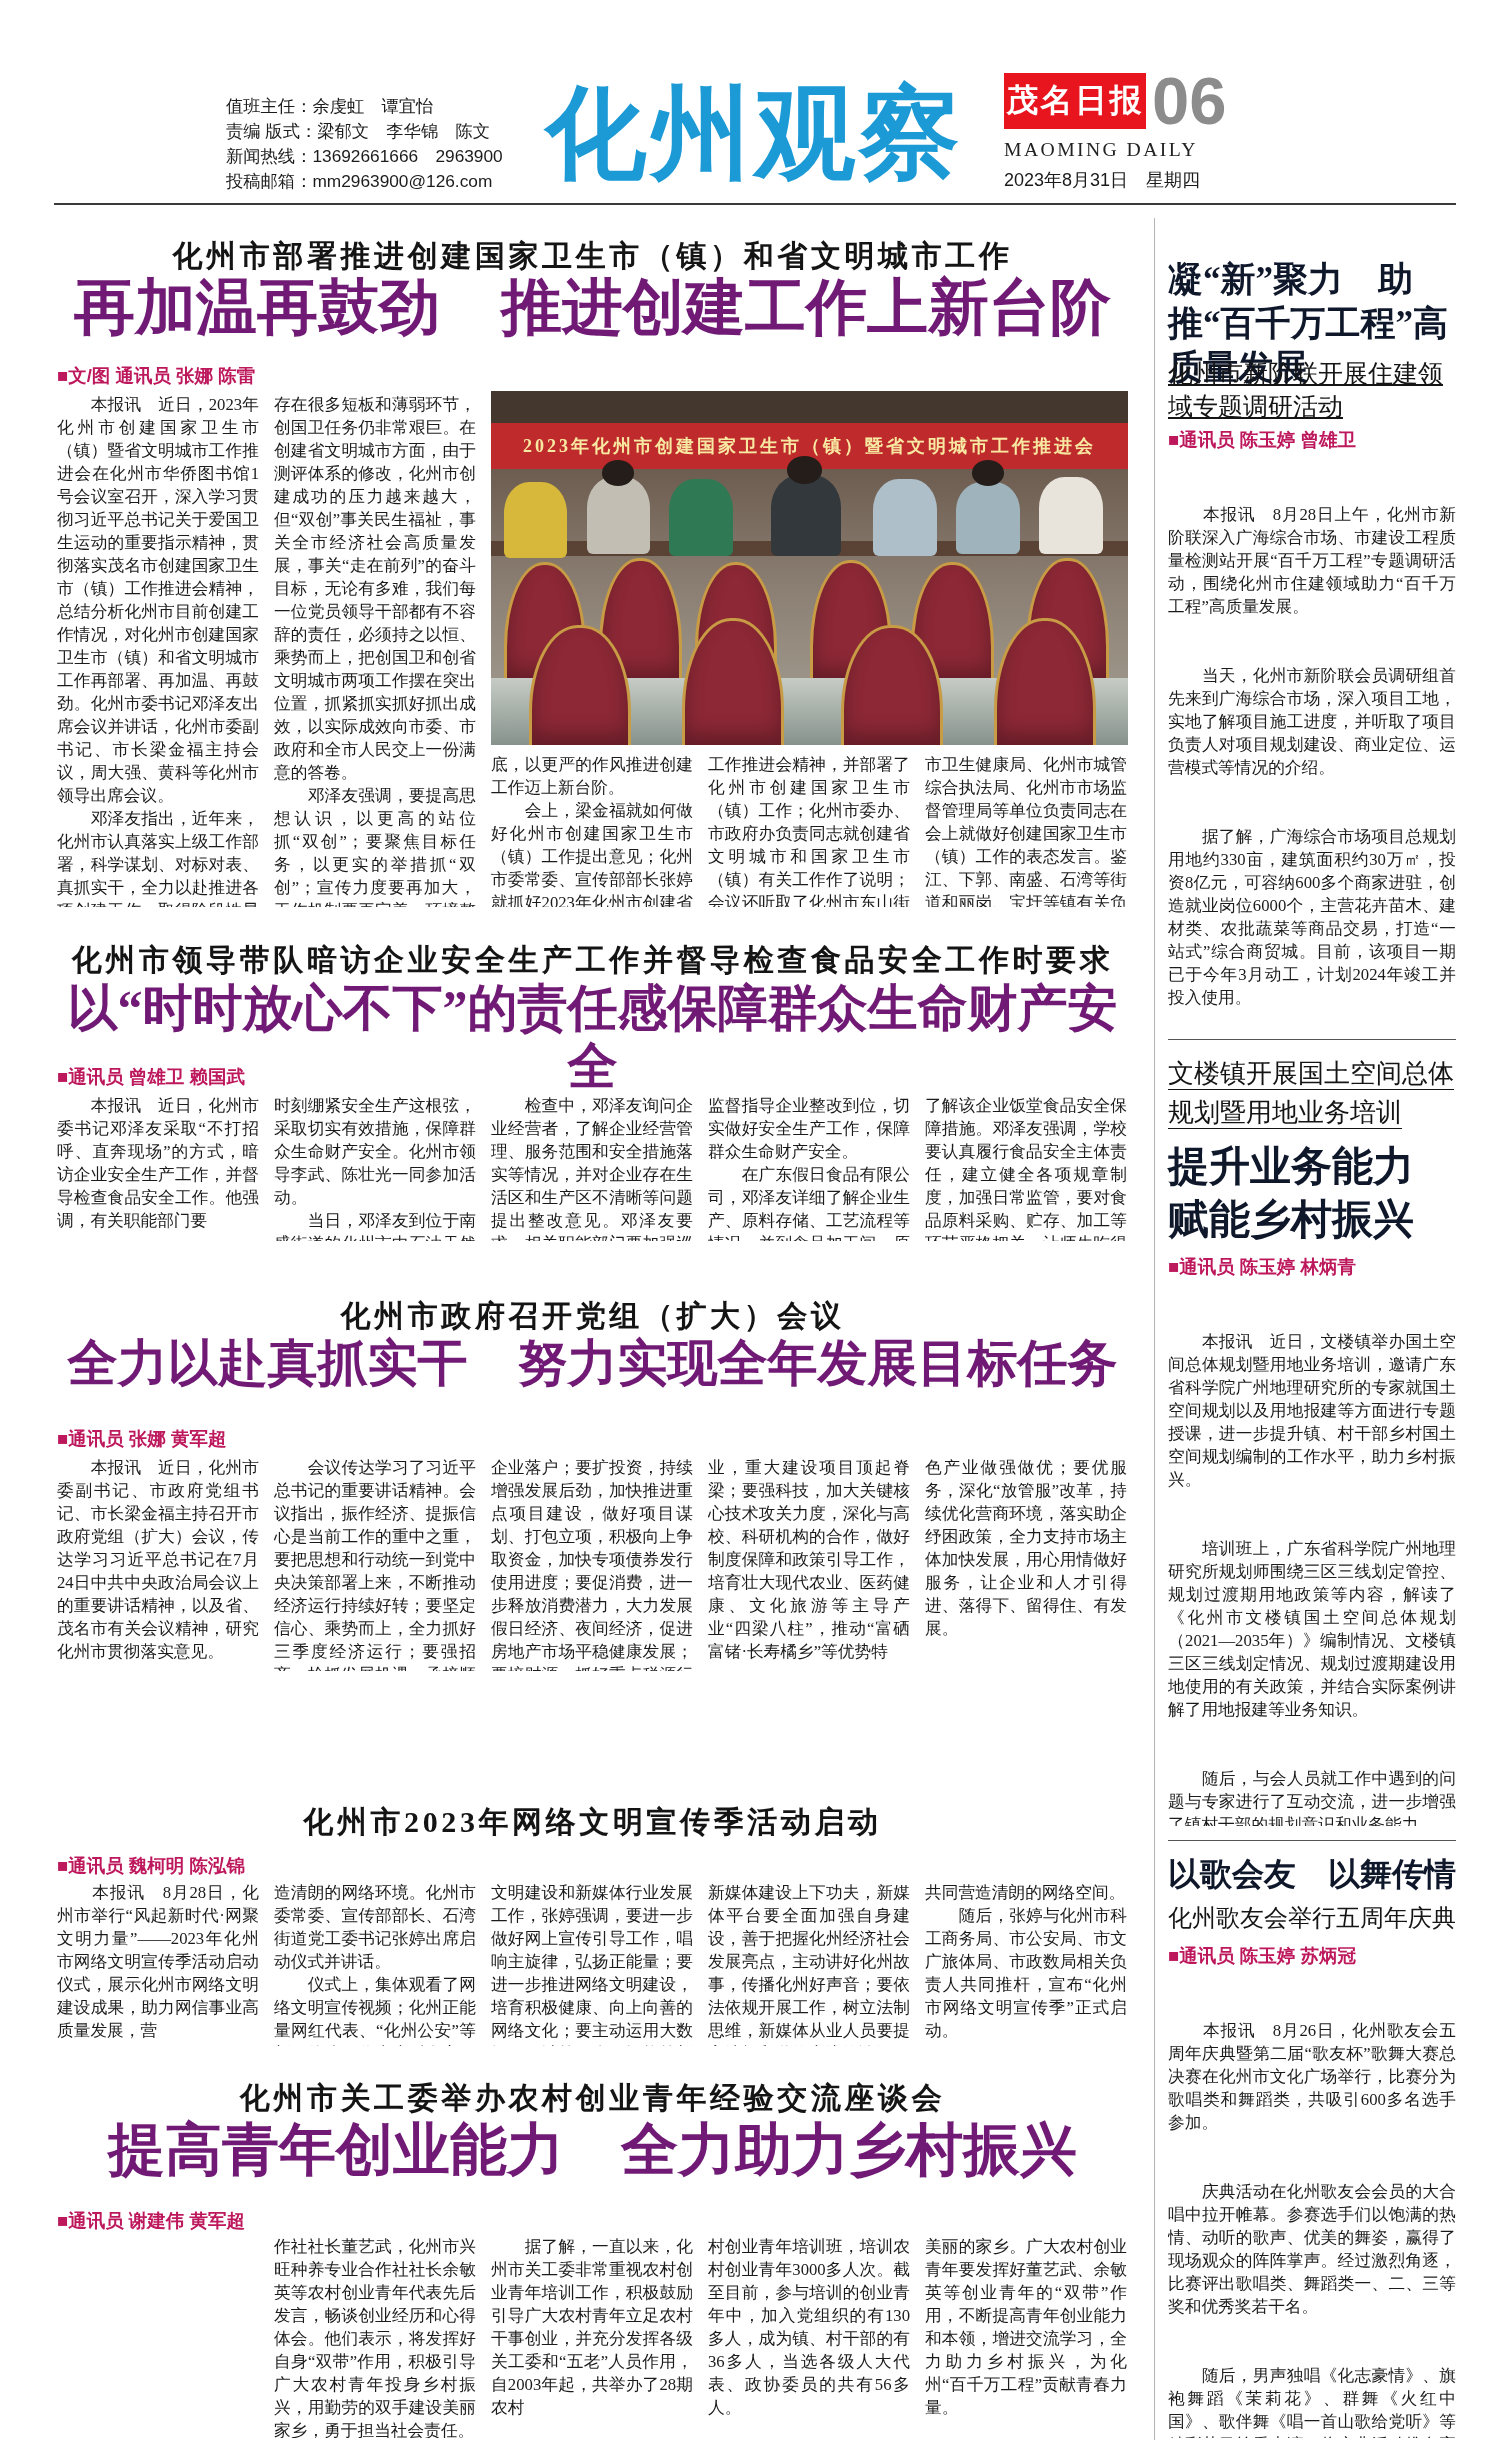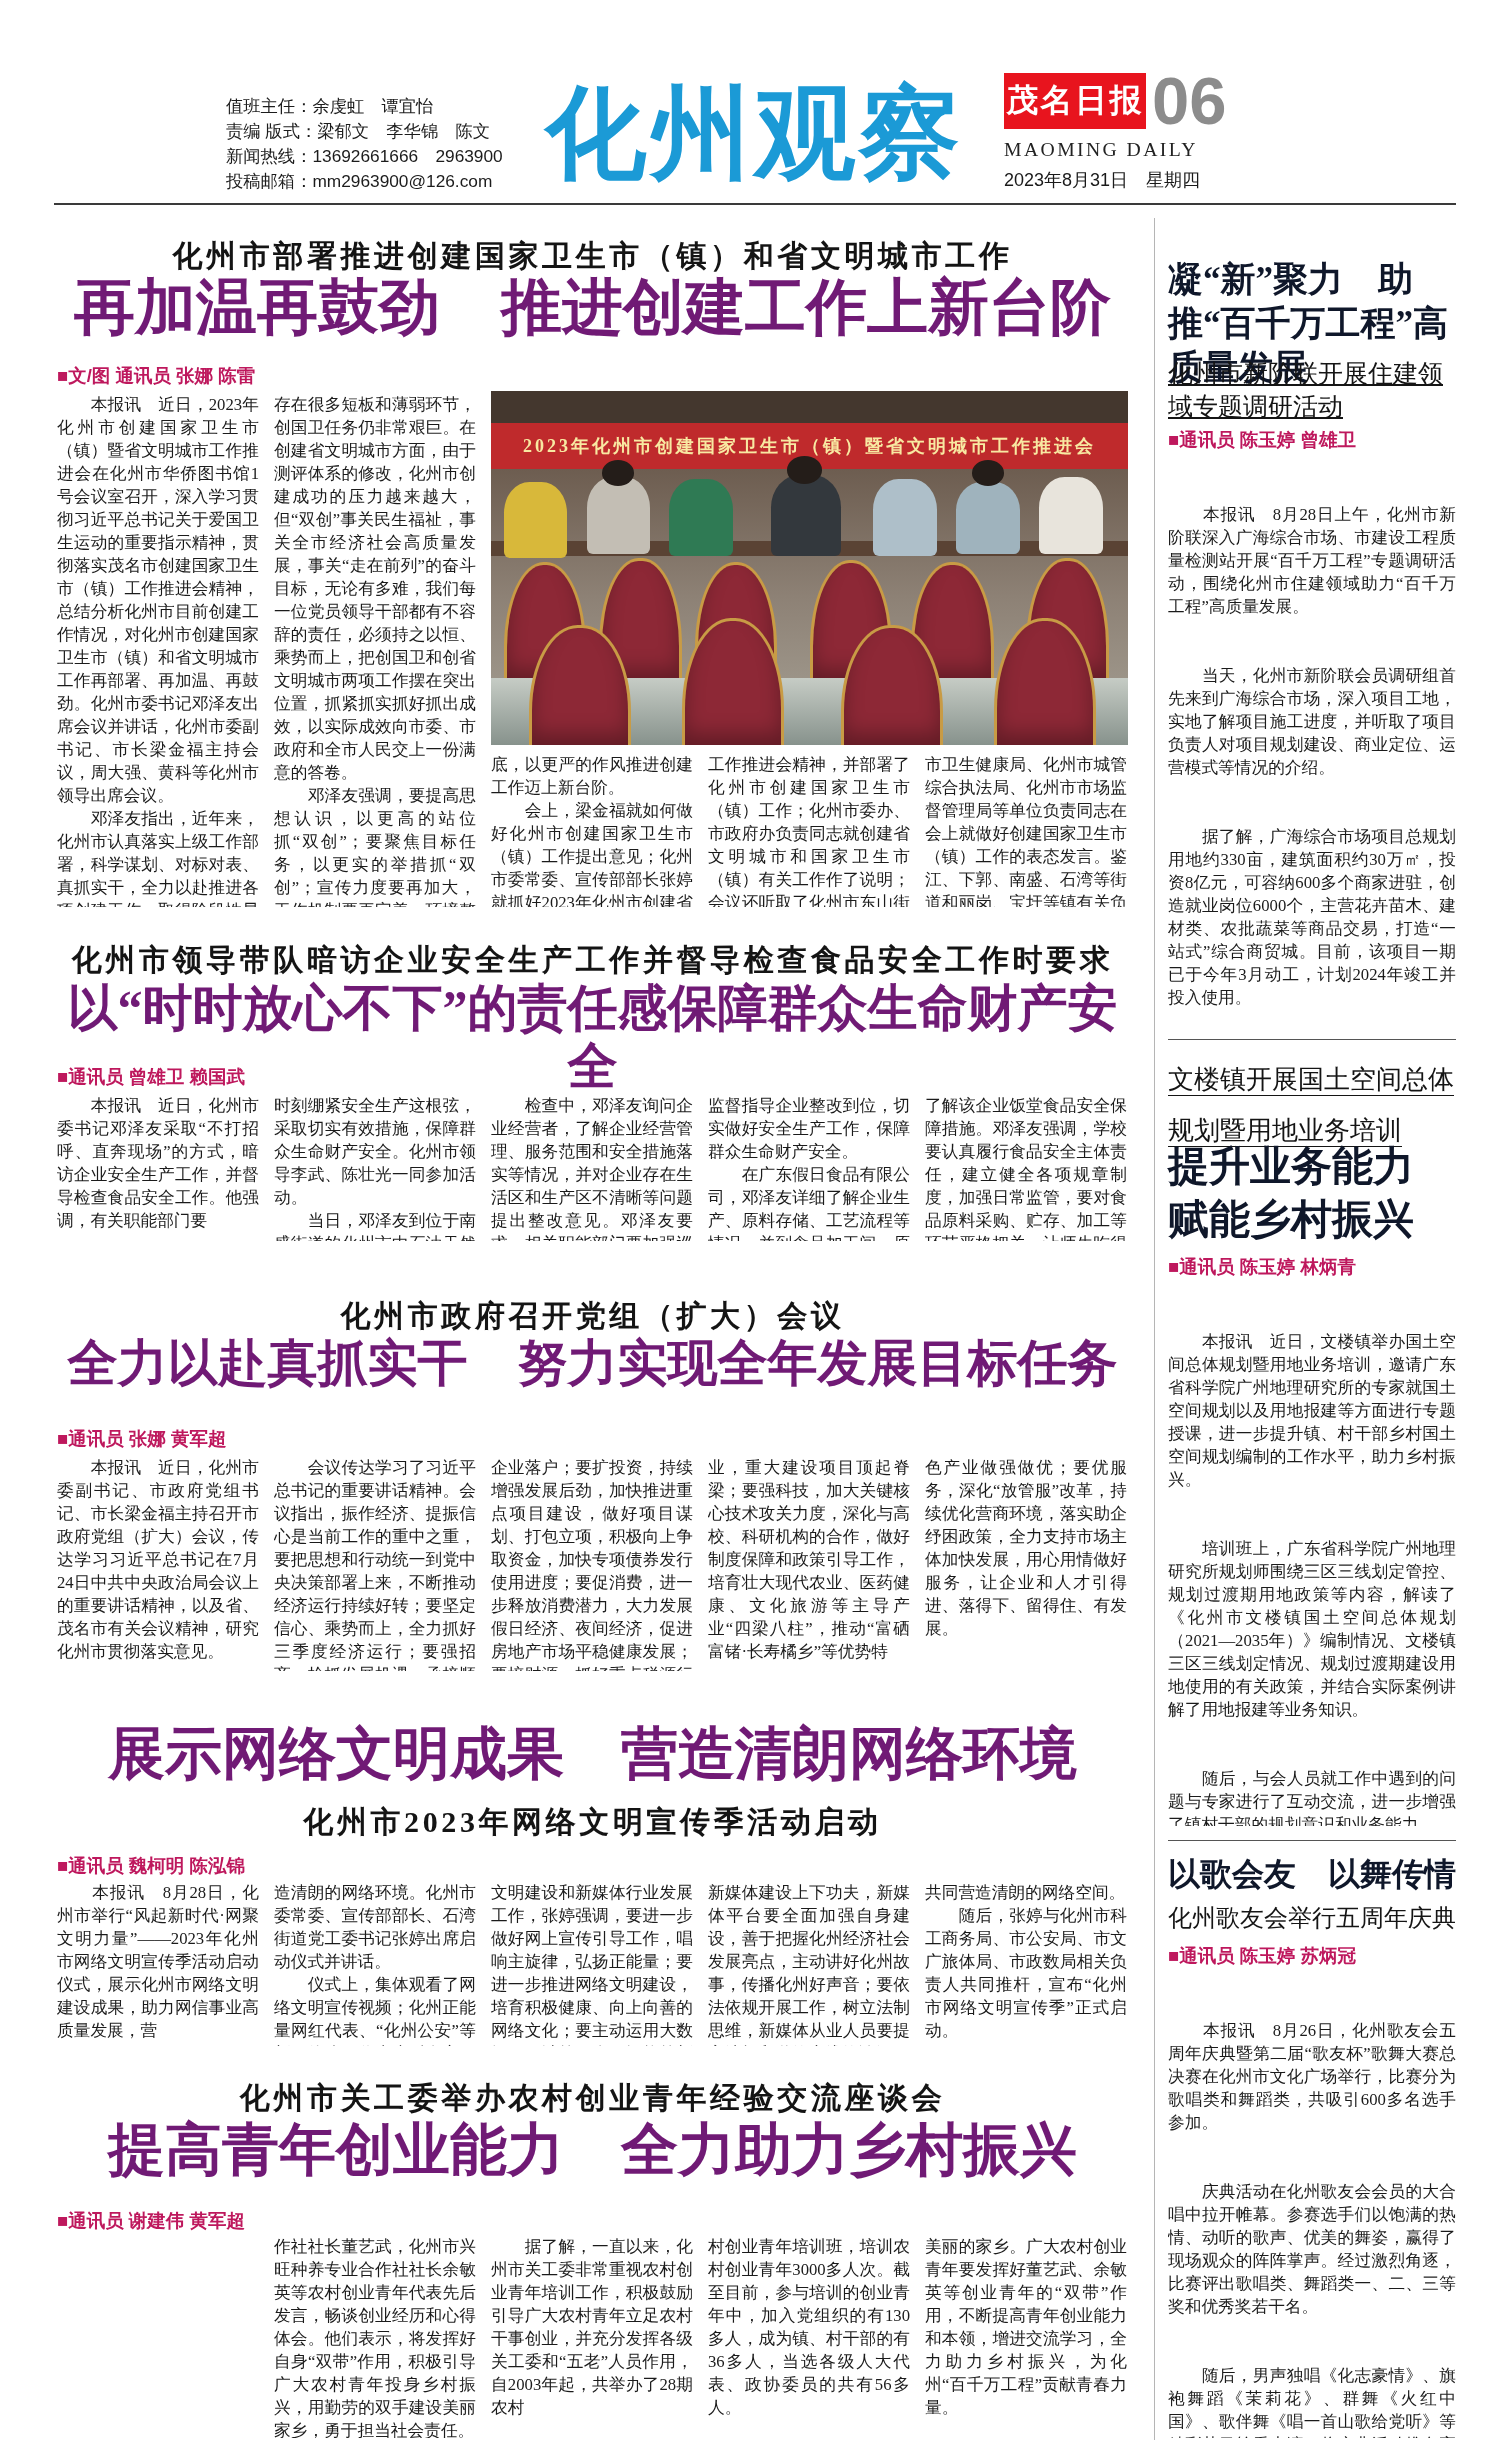--- a/index.html
+++ b/index.html
@@ -16,21 +16,21 @@
   .date-line{font-family:"Liberation Sans","DejaVu Sans",sans-serif;font-size:18px;color:#1a1a1a;}
   .hr{background:#3a3a3a;}
   .vr{background:#b5b5b5;}
   
   .kicker{text-align:center;font-size:30px;font-weight:600;letter-spacing:3.6px;color:#141414;}
   .headline{text-align:center;font-weight:900;color:#701a75;line-height:1.15;}
   .byline{font-family:"Liberation Sans","DejaVu Sans",sans-serif;font-weight:700;font-size:18.5px;color:#be185d;}
   .bodycol{font-size:16.7px;line-height:23px;text-align:justify;white-space:pre-wrap;overflow:hidden;color:#1b1b1b;}
   .side-head{font-weight:900;color:#0f172a;line-height:1.25;}
   .side-sub{font-size:25px;line-height:33px;color:#151515;}
-  .side-kicker{font-size:26px;line-height:51px;color:#141414;text-decoration:underline;text-underline-offset:7.2px;text-decoration-thickness:1.2px;}
+  .side-kicker{font-size:26px;line-height:39px;color:#141414;text-decoration:underline;text-underline-offset:7.2px;text-decoration-thickness:1.2px;}
   .pre{white-space:pre-line;}
   
   .photo{background:#7b6a5c;overflow:hidden;}
   .ph-wall{position:absolute;left:0;top:0;width:100%;height:11%;background:#44372e;}
   .ph-banner{position:absolute;left:0;top:9%;width:100%;height:13%;background:#bf2a2c;color:#f8e9a2;
              display:flex;align-items:center;justify-content:center;font-size:18px;letter-spacing:3px;
              white-space:nowrap;overflow:hidden;font-weight:700;}
   .ph-room{position:absolute;left:0;top:22%;width:100%;height:60%;background:linear-gradient(#6d5d50,#8d8175 60%,#9c9488);}
   .ph-table{position:absolute;left:0;bottom:0;width:100%;height:19%;background:linear-gradient(#c6ccc5,#87928c);}
   .ch{position:absolute;background:#8d2836;border:3.6px solid #c89b45;border-bottom:none;
@@ -120,21 +120,20 @@
 
   <div class="abs kicker" style="left:57px;top:1296px;width:1071px;">化州市政府召开党组（扩大）会议</div>
   <div class="abs headline" style="left:57px;top:1335px;width:1071px;font-size:50px;">全力以赴真抓实干　努力实现全年发展目标任务</div>
   <div class="abs byline" style="left:57px;top:1426px;">■通讯员 张娜 黄军超</div>
   <div class="abs bodycol" style="left:57px;top:1456px;width:202px;height:215px;">　　本报讯　近日，化州市委副书记、市政府党组书记、市长梁金福主持召开市政府党组（扩大）会议，传达学习习近平总书记在7月24日中共中央政治局会议上的重要讲话精神，以及省、茂名市有关会议精神，研究化州市贯彻落实意见。</div>
   <div class="abs bodycol" style="left:274px;top:1456px;width:202px;height:215px;">　　会议传达学习了习近平总书记的重要讲话精神。会议指出，振作经济、提振信心是当前工作的重中之重，要把思想和行动统一到党中央决策部署上来，不断推动经济运行持续好转；要坚定信心、乘势而上，全力抓好三季度经济运行；要强招商，抢抓发展机遇，承接顺德及大湾区产业转移</div>
   <div class="abs bodycol" style="left:491px;top:1456px;width:202px;height:215px;">企业落户；要扩投资，持续增强发展后劲，加快推进重点项目建设，做好项目谋划、打包立项，积极向上争取资金，加快专项债券发行使用进度；要促消费，进一步释放消费潜力，大力发展假日经济、夜间经济，促进房地产市场平稳健康发展；要培财源，抓好重点税源行业、重点企</div>
   <div class="abs bodycol" style="left:708px;top:1456px;width:202px;height:215px;">业，重大建设项目顶起脊梁；要强科技，加大关键核心技术攻关力度，深化与高校、科研机构的合作，做好制度保障和政策引导工作，培育壮大现代农业、医药健康、文化旅游等主导产业“四梁八柱”，推动“富硒富锗·长寿橘乡”等优势特</div>
   <div class="abs bodycol" style="left:925px;top:1456px;width:202px;height:215px;">色产业做强做优；要优服务，深化“放管服”改革，持续优化营商环境，落实助企纾困政策，全力支持市场主体加快发展，用心用情做好服务，让企业和人才引得进、落得下、留得住、有发展。</div>
 
-  <div class="abs headline" style="left:57px;top:1721px;width:1071px;font-size:57px;">展示网络文明成果　营造清朗网络环境</div>
   <div class="abs kicker" style="left:57px;top:1802px;width:1071px;">化州市2023年网络文明宣传季活动启动</div>
   <div class="abs byline" style="left:57px;top:1853px;">■通讯员 魏柯明 陈泓锦</div>
   <div class="abs bodycol" style="left:57px;top:1881px;width:202px;height:165px;">　　本报讯　8月28日，化州市举行“风起新时代·网聚文明力量”——2023年化州市网络文明宣传季活动启动仪式，展示化州市网络文明建设成果，助力网信事业高质量发展，营</div>
   <div class="abs bodycol" style="left:274px;top:1881px;width:202px;height:165px;">造清朗的网络环境。化州市委常委、宣传部部长、石湾街道党工委书记张婷出席启动仪式并讲话。
 　　仪式上，集体观看了网络文明宣传视频；化州正能量网红代表、“化州公安”等新媒体账号代表先后发言，表示将依托新媒体平台传播正能量，争做向上向善的新媒体账号。
 　　就如何进一步做好网络</div>
   <div class="abs bodycol" style="left:491px;top:1881px;width:202px;height:165px;">文明建设和新媒体行业发展工作，张婷强调，要进一步做好网上宣传引导工作，唱响主旋律，弘扬正能量；要进一步推进网络文明建设，培育积极健康、向上向善的网络文化；要主动运用大数据、云计算、人工智能等新技术，更好服务市委、市政府工作大局；要进一步在创</div>
   <div class="abs bodycol" style="left:708px;top:1881px;width:202px;height:165px;">新媒体建设上下功夫，新媒体平台要全面加强自身建设，善于把握化州经济社会发展亮点，主动讲好化州故事，传播化州好声音；要依法依规开展工作，树立法制思维，新媒体从业人员要提高法规和道德底线的认知，</div>
   <div class="abs bodycol" style="left:925px;top:1881px;width:202px;height:165px;">共同营造清朗的网络空间。
 　　随后，张婷与化州市科工商务局、市公安局、市文广旅体局、市政数局相关负责人共同推杆，宣布“化州市网络文明宣传季”正式启动。</div>

